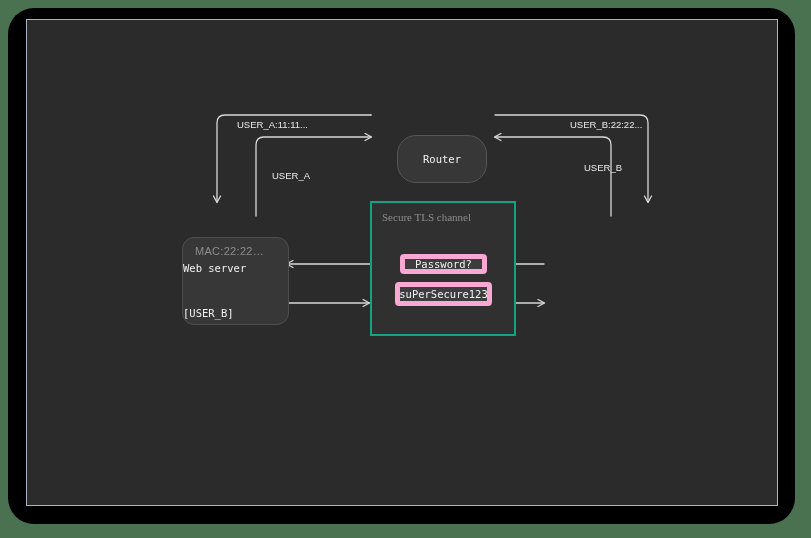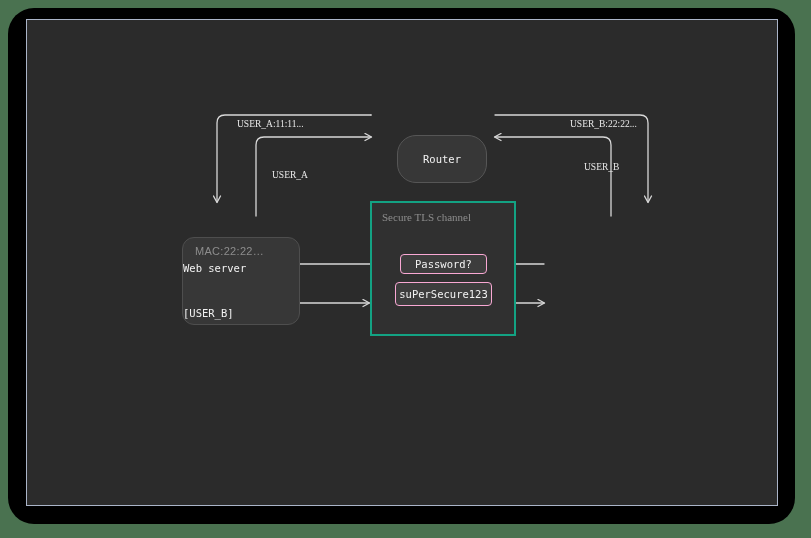--- a/index.html
+++ b/index.html
@@ -79,21 +79,21 @@
     top: 50%;
     transform: translateY(-42%);
     text-align: left;
     font-family: "DejaVu Sans Mono", monospace;
     font-size: 10.5px;
     line-height: 15px;
     color: #f2f2f2;
     white-space: pre;
   }
 
-  #node-web-server { left: 155px; top: 217px; width: 118px; height: 88px; }
+  #node-web-server { left: 155px; top: 217px; width: 107px; height: 88px; }
   #node-android-app { left: 543px; top: 217px; width: 114px; height: 88px; }
   #node-attacker { left: 358px; top: 340px; width: 116px; height: 92px; }
 
   #node-router {
     position: absolute;
     left: 370px;
     top: 115px;
     width: 90px;
     height: 48px;
     background: #373737;
@@ -125,38 +125,38 @@
     top: 8px;
     font-family: Liberation Serif, serif;
     font-size: 11px;
     color: #8d8d8d;
     white-space: nowrap;
   }
 
   .msg-box {
     position: absolute;
     background: #3d3d3d;
-    border: 1px solid #f9a8d4;
+    border: 5px solid #f9a8d4;
     border-radius: 4px;
     box-sizing: border-box;
     display: flex;
     align-items: center;
     justify-content: center;
     font-family: "DejaVu Sans Mono", monospace;
     font-size: 10.5px;
     color: #f2f2f2;
     white-space: nowrap;
   }
   #msg-password { left: 373px; top: 234px; width: 87px; height: 20px; }
   #msg-secret  { left: 368px; top: 262px; width: 97px; height: 24px; }
 
   
   .edge-label {
     position: absolute;
-    font-family: Liberation Serif, serif;
+    font-family: Liberation Sans, sans-serif;
     font-size: 9.5px;
     color: #eaeaea;
     white-space: nowrap;
   }
   #label-user-a-mac { left: 210px; top: 99px; }
   #label-user-b-mac { left: 543px; top: 99px; }
   #label-user-a { left: 245px; top: 150px; }
   #label-user-b { left: 557px; top: 142px; }
 </style>
 </head>

